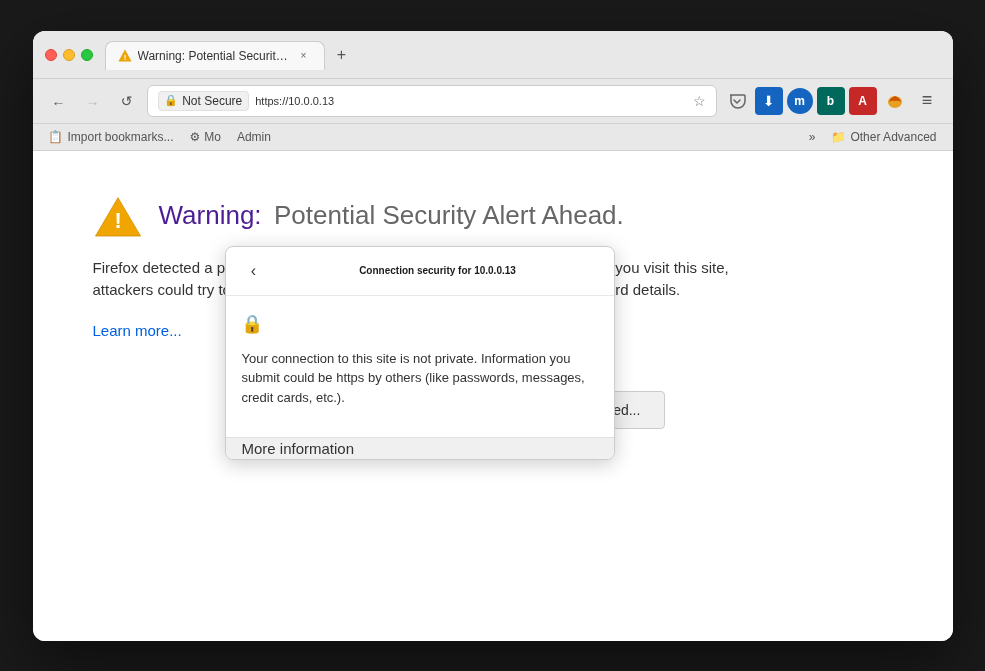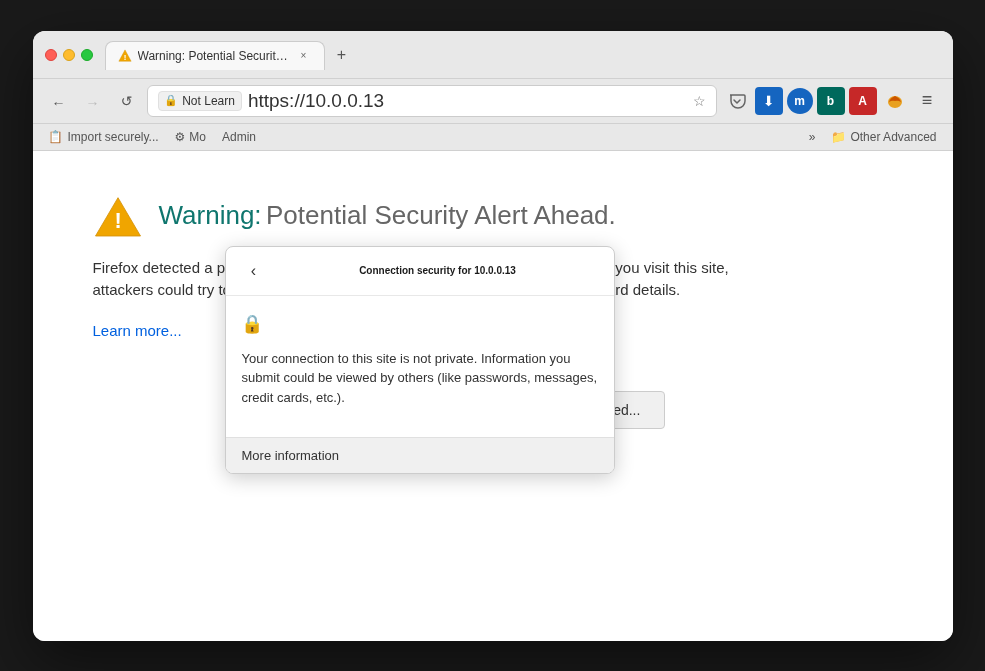--- a/index.html
+++ b/index.html
@@ -144,21 +144,21 @@
       font-size: 12px;
       color: #333;
       cursor: pointer;
       white-space: nowrap;
       border: 1px solid #e0e0e0;
     }
     .lock-icon-small {
       font-size: 11px;
     }
     .url-text {
-      font-size: 19px;
+      font-size: 11px;
       color: #333;
       flex: 1;
     }
     .star-icon {
       font-size: 14px;
       color: #777;
       cursor: pointer;
     }
     .nav-icons {
       display: flex;
@@ -231,25 +231,26 @@
       margin-bottom: 16px;
     }
     .warning-triangle {
       width: 50px;
       height: 50px;
       flex-shrink: 0;
     }
     .warning-title {
       font-size: 26px;
       font-weight: 400;
-      color: #0f766e;
+      color: #4c1d95;
     }
     .warning-subtitle {
       font-size: 26px;
       color: #666;
+      margin-left: 8px;
     }
     .warning-body {
       font-size: 15px;
       color: #333;
       line-height: 1.5;
       max-width: 680px;
       margin-bottom: 20px;
     }
     .learn-more {
       color: #0060df;
@@ -345,22 +346,22 @@
     }
     .popup-description {
       font-size: 13px;
       color: #333;
       line-height: 1.5;
       margin-bottom: 14px;
       padding-left: 0;
     }
     .popup-more-info {
       background: #f0f0f0;
-      padding: 10px 16px;
-      font-size: 13px;
+      padding: 2px 16px;
+      font-size: 15px;
       color: #333;
       cursor: pointer;
       border-top: 1px solid #e0e0e0;
     }
     
     .avatar-circle {
       width: 26px;
       height: 26px;
       border-radius: 50%;
       background: #1565c0;
@@ -399,21 +400,21 @@
   </div>
 
   <div class="nav-bar">
     <div class="nav-btn">←</div>
     <div class="nav-btn disabled">→</div>
     <div class="nav-btn">↺</div>
 
     <div class="address-bar">
       <div class="not-secure-badge">
         <span class="lock-icon-small">🔒</span>
-        <span>Not Learn</span>
+        <span>Not Secure</span>
       </div>
       <span class="url-text">https://10.0.0.13</span>
       <span class="star-icon">☆</span>
     </div>
 
     <div class="nav-icons">
       <div class="nav-icon" style="font-size:16px;">
         <svg width="18" height="18" viewBox="0 0 18 18" fill="none">
             <path d="M2 3h14a1 1 0 011 1v5c0 4-3.1 7-7 7S3 13 3 9V4a1 1 0 011-1z" fill="none" stroke="#666" stroke-width="1.5"></path>
             <path d="M6 8l3 3 3-3" stroke="#666" stroke-width="1.5" stroke-linecap="round" stroke-linejoin="round"></path>
@@ -429,21 +430,21 @@
             <path d="M9 4 Q14 6 15 10 Q12 8 9 9 Q6 8 3 10 Q4 6 9 4Z" fill="#cc5500"></path>
           </svg>
       </div>
       <div class="nav-icon" style="font-size:18px;font-weight:bold;letter-spacing:-1px;">≡</div>
     </div>
   </div>
 
   <div class="bookmarks-bar">
     <div class="bookmark-item">
       <span>📋</span>
-      <span>Import securely...</span>
+      <span>Import bookmarks...</span>
     </div>
     <div class="bookmark-item">
       <span>⚙</span>
       <span>Mo</span>
     </div>
     <div class="bookmark-item">
       <span>Admin</span>
     </div>
     <div class="bookmarks-right">
       <div class="chevron-btn">»</div>
@@ -477,18 +478,18 @@
 
     <div class="security-popup">
       <div class="popup-header">
         <div class="popup-back-btn">‹</div>
         <div class="popup-title">Connection security for 10.0.0.13</div>
       </div>
       <div class="popup-body">
         <div class="popup-warning-row">
           <span class="popup-lock-icon">🔒</span>
         </div>
-        <p class="popup-description">Your connection to this site is not private. Information you submit could be viewed by others (like passwords, messages, credit cards, etc.).</p>
+        <p class="popup-description">Your connection to this site is not private. Information you submit could be https by others (like passwords, messages, credit cards, etc.).</p>
       </div>
       <div class="popup-more-info">More information</div>
     </div>
   </div>
 </div>
 
 </body></html>

